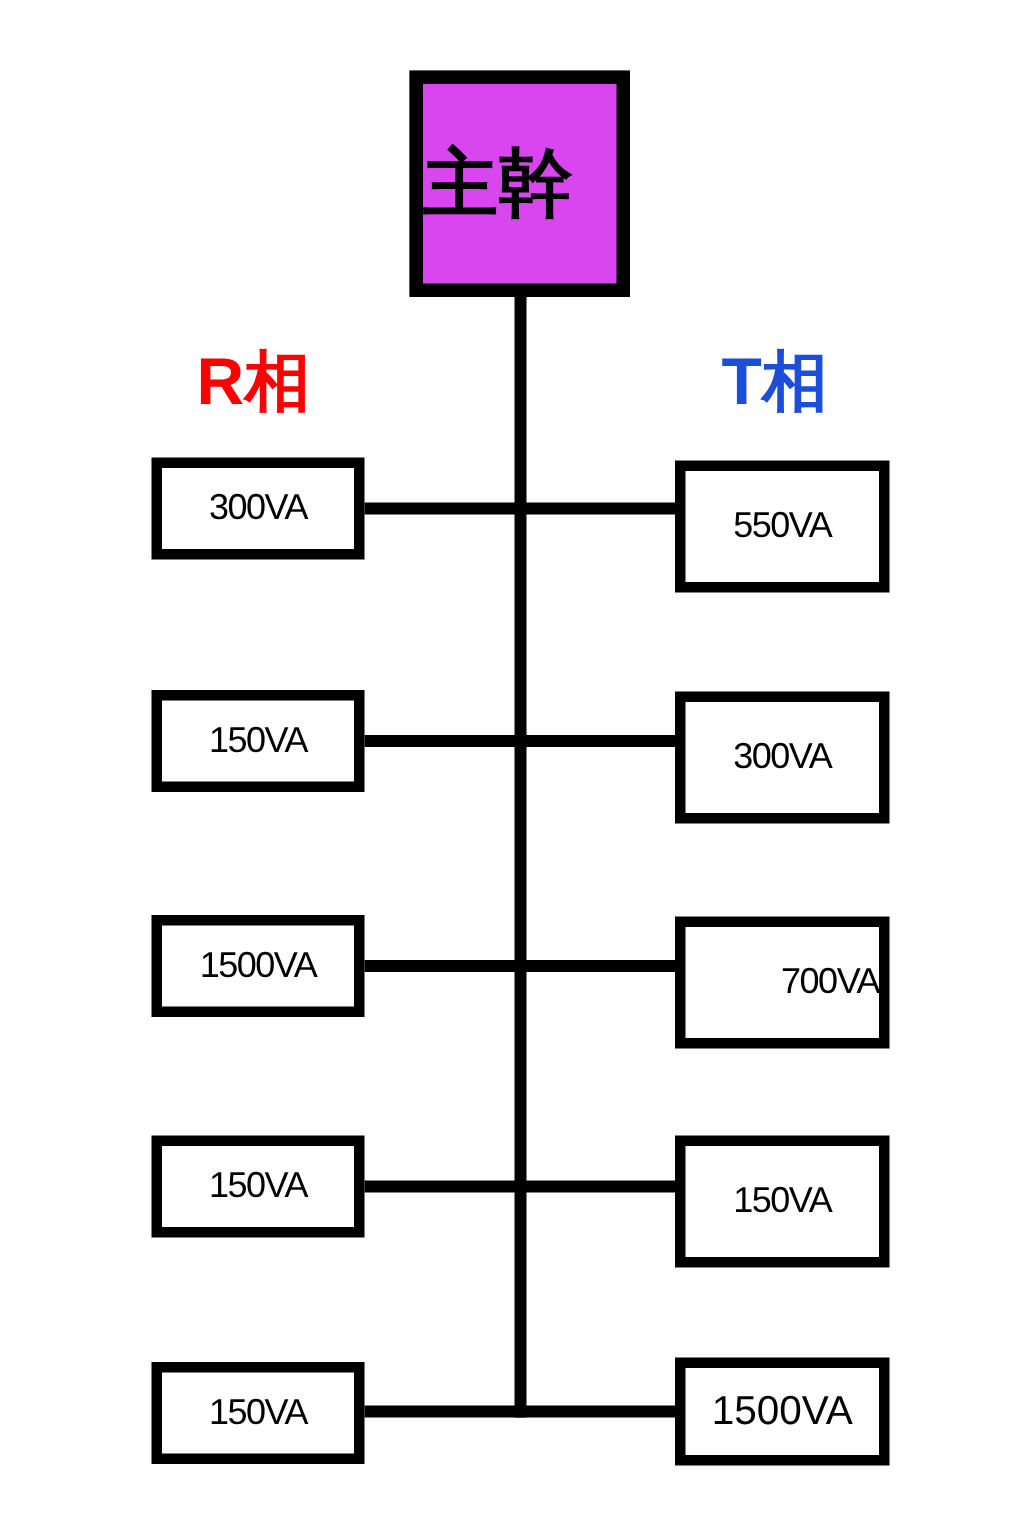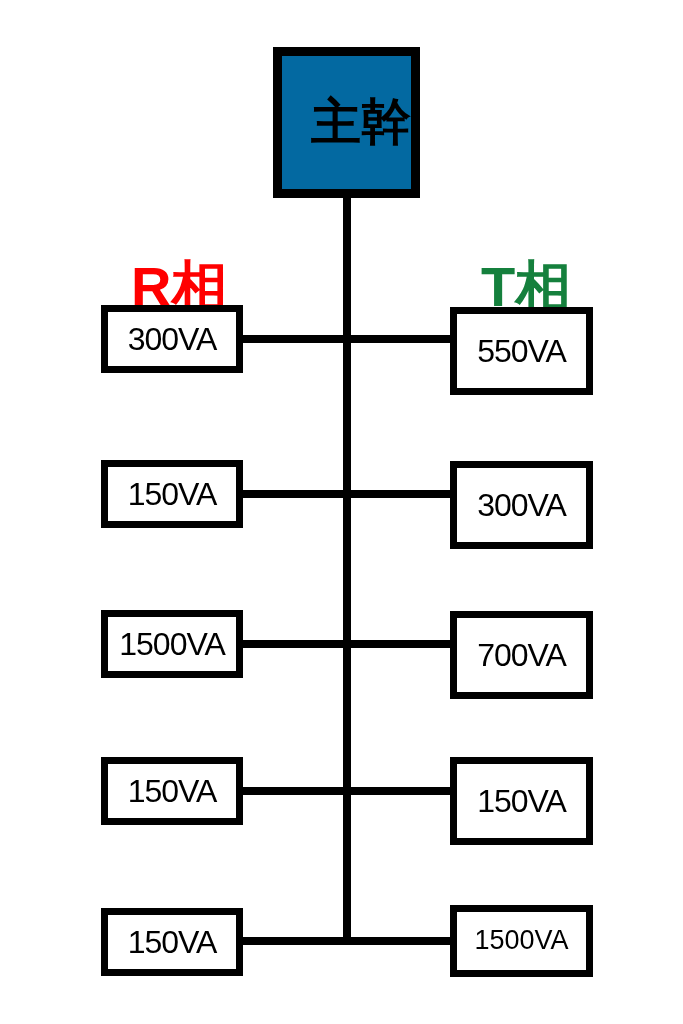--- a/index.html
+++ b/index.html
@@ -8,59 +8,59 @@
     width:683px; height:1024px;
     background:#ffffff;
     font-family:"Liberation Sans","DejaVu Sans",sans-serif;
     overflow:hidden;
   }
   
   .main-box {
     position:absolute; left:273px; top:47px;
     width:147px; height:151px;
     border:9px solid #000; box-sizing:border-box;
-    background:#0369a1;
-    display:flex; align-items:center; justify-content:flex-end;
+    background:#d946ef;
+    display:flex; align-items:center; justify-content:flex-start;
     font-size:50px; font-weight:bold; color:#000;
     z-index:2;
   }
   
   .trunk {
     position:absolute; left:343px; top:193px;
     width:8px; height:752px; background:#000; z-index:1;
   }
   
   .phase {
     position:absolute; top:233px;
-    font-size:56px; font-weight:bold; line-height:1;
-    white-space:nowrap; z-index:2;margin-top:26px;
+    font-size:44px; font-weight:bold; line-height:1;
+    white-space:nowrap; z-index:2;
   }
   .phase-r {left:131px; color:#ff0000;}
-  .phase-t {left:481px; color:#15803d;}
+  .phase-t {left:481px; color:#1d4ed8;}
   
   .connector {
     position:absolute; left:240px; width:213px; height:8px;
     background:#000; z-index:1;
   }
   .rc0 {top:335px;} .rc1 {top:490px;} .rc2 {top:640px;}
   .rc3 {top:787px;} .rc4 {top:937px;}
   
   .load-box {
     position:absolute;
     border:7px solid #000; box-sizing:border-box;
     background:#ffffff; color:#000;
     display:flex; align-items:center; justify-content:center;
-    font-size:32px; font-weight:500; letter-spacing:-1px;
+    font-size:24px; font-weight:500; letter-spacing:-1px;
     white-space:nowrap; z-index:2;
   }
   .load-box.left  {left:101px; width:142px; height:68px;}
   .load-box.right {left:450px; width:143px; height:88px;}
   .r0.left {top:305px;} .r0.right {top:307px;}
   .r1.left {top:460px;} .r1.right {top:461px;}
-  .r2.left {top:610px;} .r2.right {top:611px;}
+  .r2.left {top:610px;} .r2.right {top:611px;justify-content:flex-end;}
   .r3.left {top:757px;} .r3.right {top:757px;}
   .r4.left {top:908px;}
   .r4.right {
     top:905px; height:72px;
     flex-direction:column;
     font-size:27px; line-height:1.1; letter-spacing:0;
   }
 </style>
 </head>
 <body>

